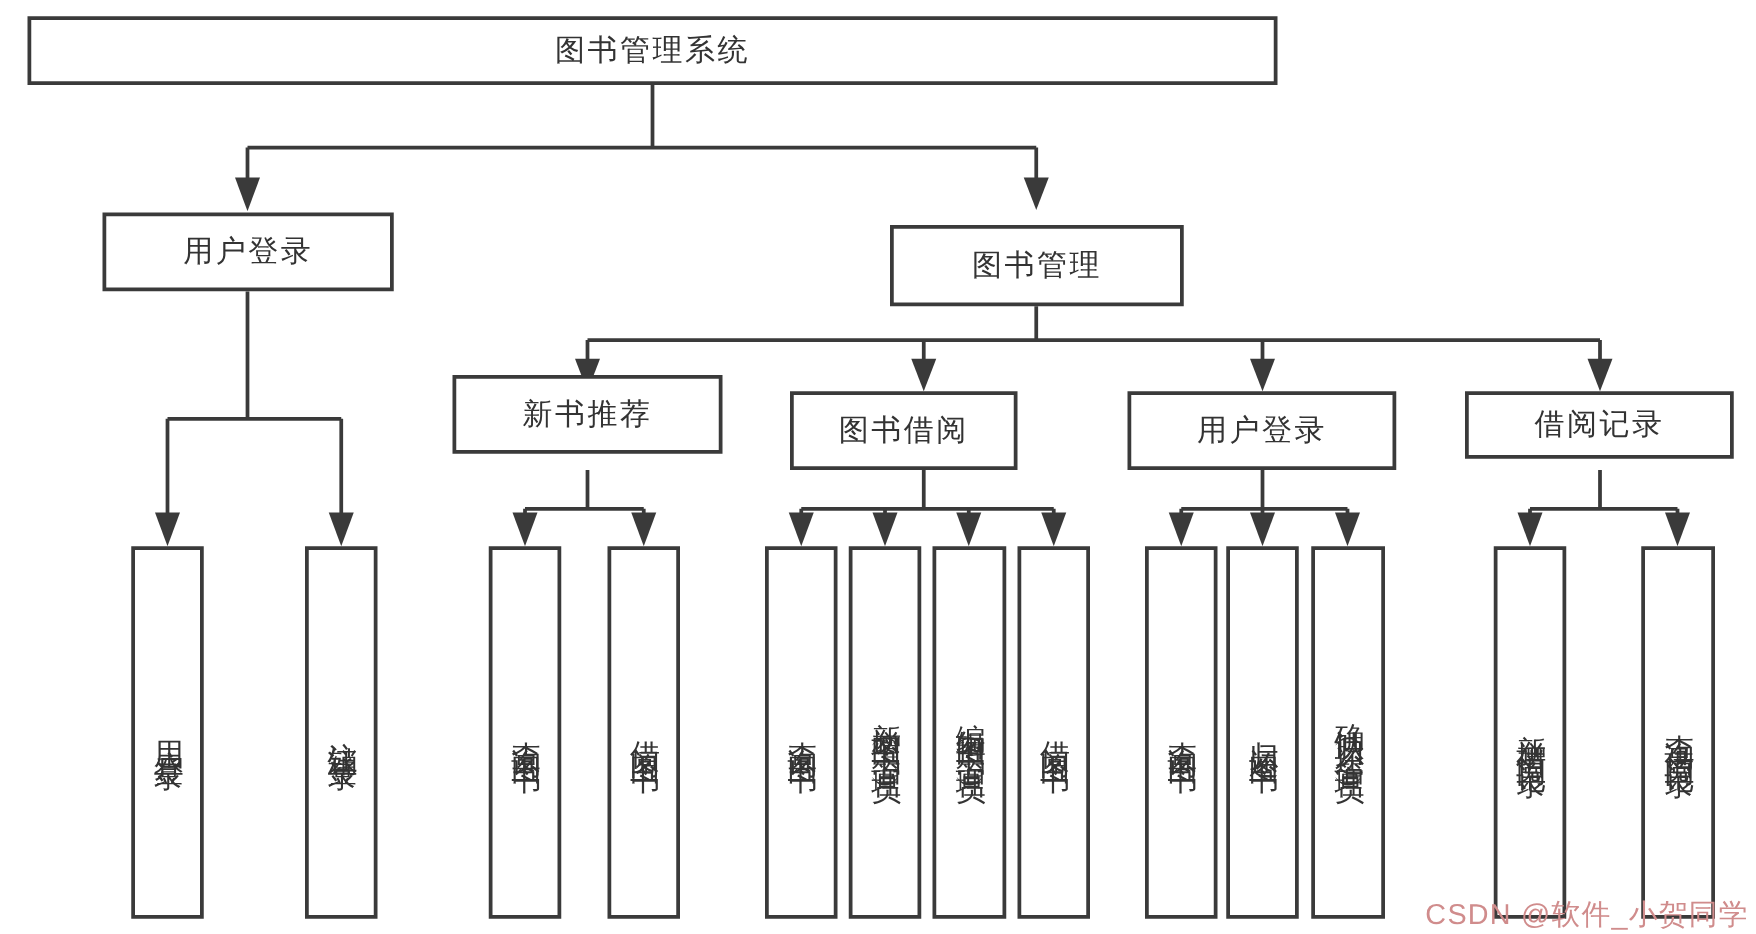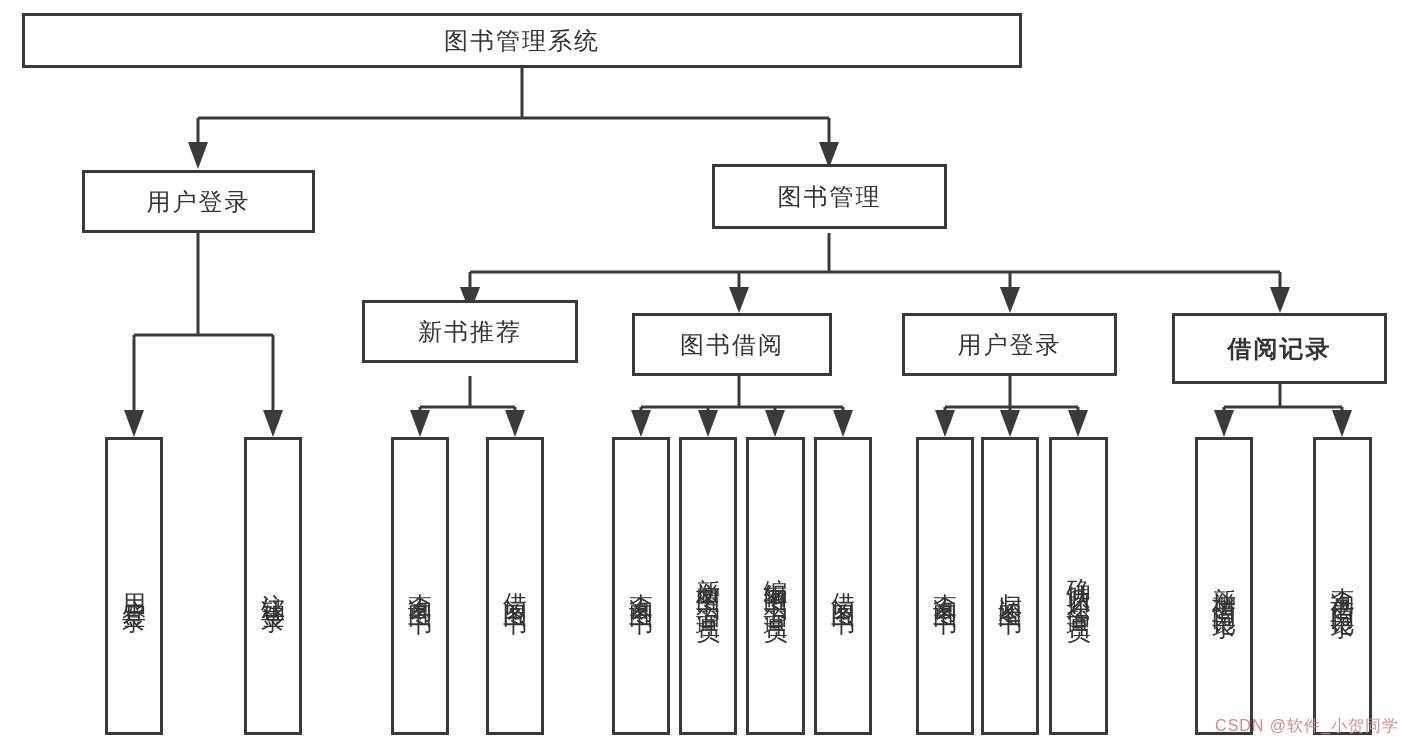--- a/index.html
+++ b/index.html
@@ -43,21 +43,21 @@
     text-orientation: mixed;
     font-size: 24px;
     line-height: 1;
     letter-spacing: 6px;
     white-space: nowrap;
   }
   #watermark {
     position: absolute;
     top: 716px;
     right: 6px;
-    font-size: 16px;
+    font-size: 23px;
     letter-spacing: 1px;
     color: #d08c8c;
     white-space: nowrap;
   }
 </style>
 </head>
 <body>
 
 <div id="stage">
 
@@ -126,26 +126,26 @@
       <polygon points="1000,410 1020,410 1010,437"></polygon>
       <polygon points="1068,410 1088,410 1078,437"></polygon>
       <polygon points="1214,410 1234,410 1224,437"></polygon>
       <polygon points="1332,410 1352,410 1342,437"></polygon>
     </g>
   </svg>
 
   <div class="box h" style="left:22px; top:13px; width:1000px; height:55px;">图书管理系统</div>
 
   <div class="box h" style="left:82px; top:170px; width:233px; height:63px;">用户登录</div>
-  <div class="box h" style="left:712px; top:164px; width:235px; height:65px;">图书管理</div>
+  <div class="box h" style="left:712px; top:180px; width:235px; height:65px;">图书管理</div>
 
   <div class="box h" style="left:362px; top:300px; width:216px; height:63px;">新书推荐</div>
-  <div class="box h" style="left:632px; top:313px; width:200px; height:63px;">图书借阅</div>
+  <div class="box h" style="left:632px; top:313px; width:182px; height:63px;">图书借阅</div>
   <div class="box h" style="left:902px; top:313px; width:215px; height:63px;">用户登录</div>
-  <div class="box h" style="left:1172px; top:313px; width:215px; height:71px;font-weight:bold;">借阅记录</div>
+  <div class="box h" style="left:1172px; top:313px; width:215px; height:54px;">借阅记录</div>
 
   <div class="box v" style="left:105px; top:437px; width:58px; height:298px;">
     <span class="vtext">用户登录</span>
   </div>
   <div class="box v" style="left:244px; top:437px; width:58px; height:298px;">
     <span class="vtext">注销登录</span>
   </div>
 
   <div class="box v" style="left:391px; top:437px; width:58px; height:298px;">
     <span class="vtext">查询图书</span>

